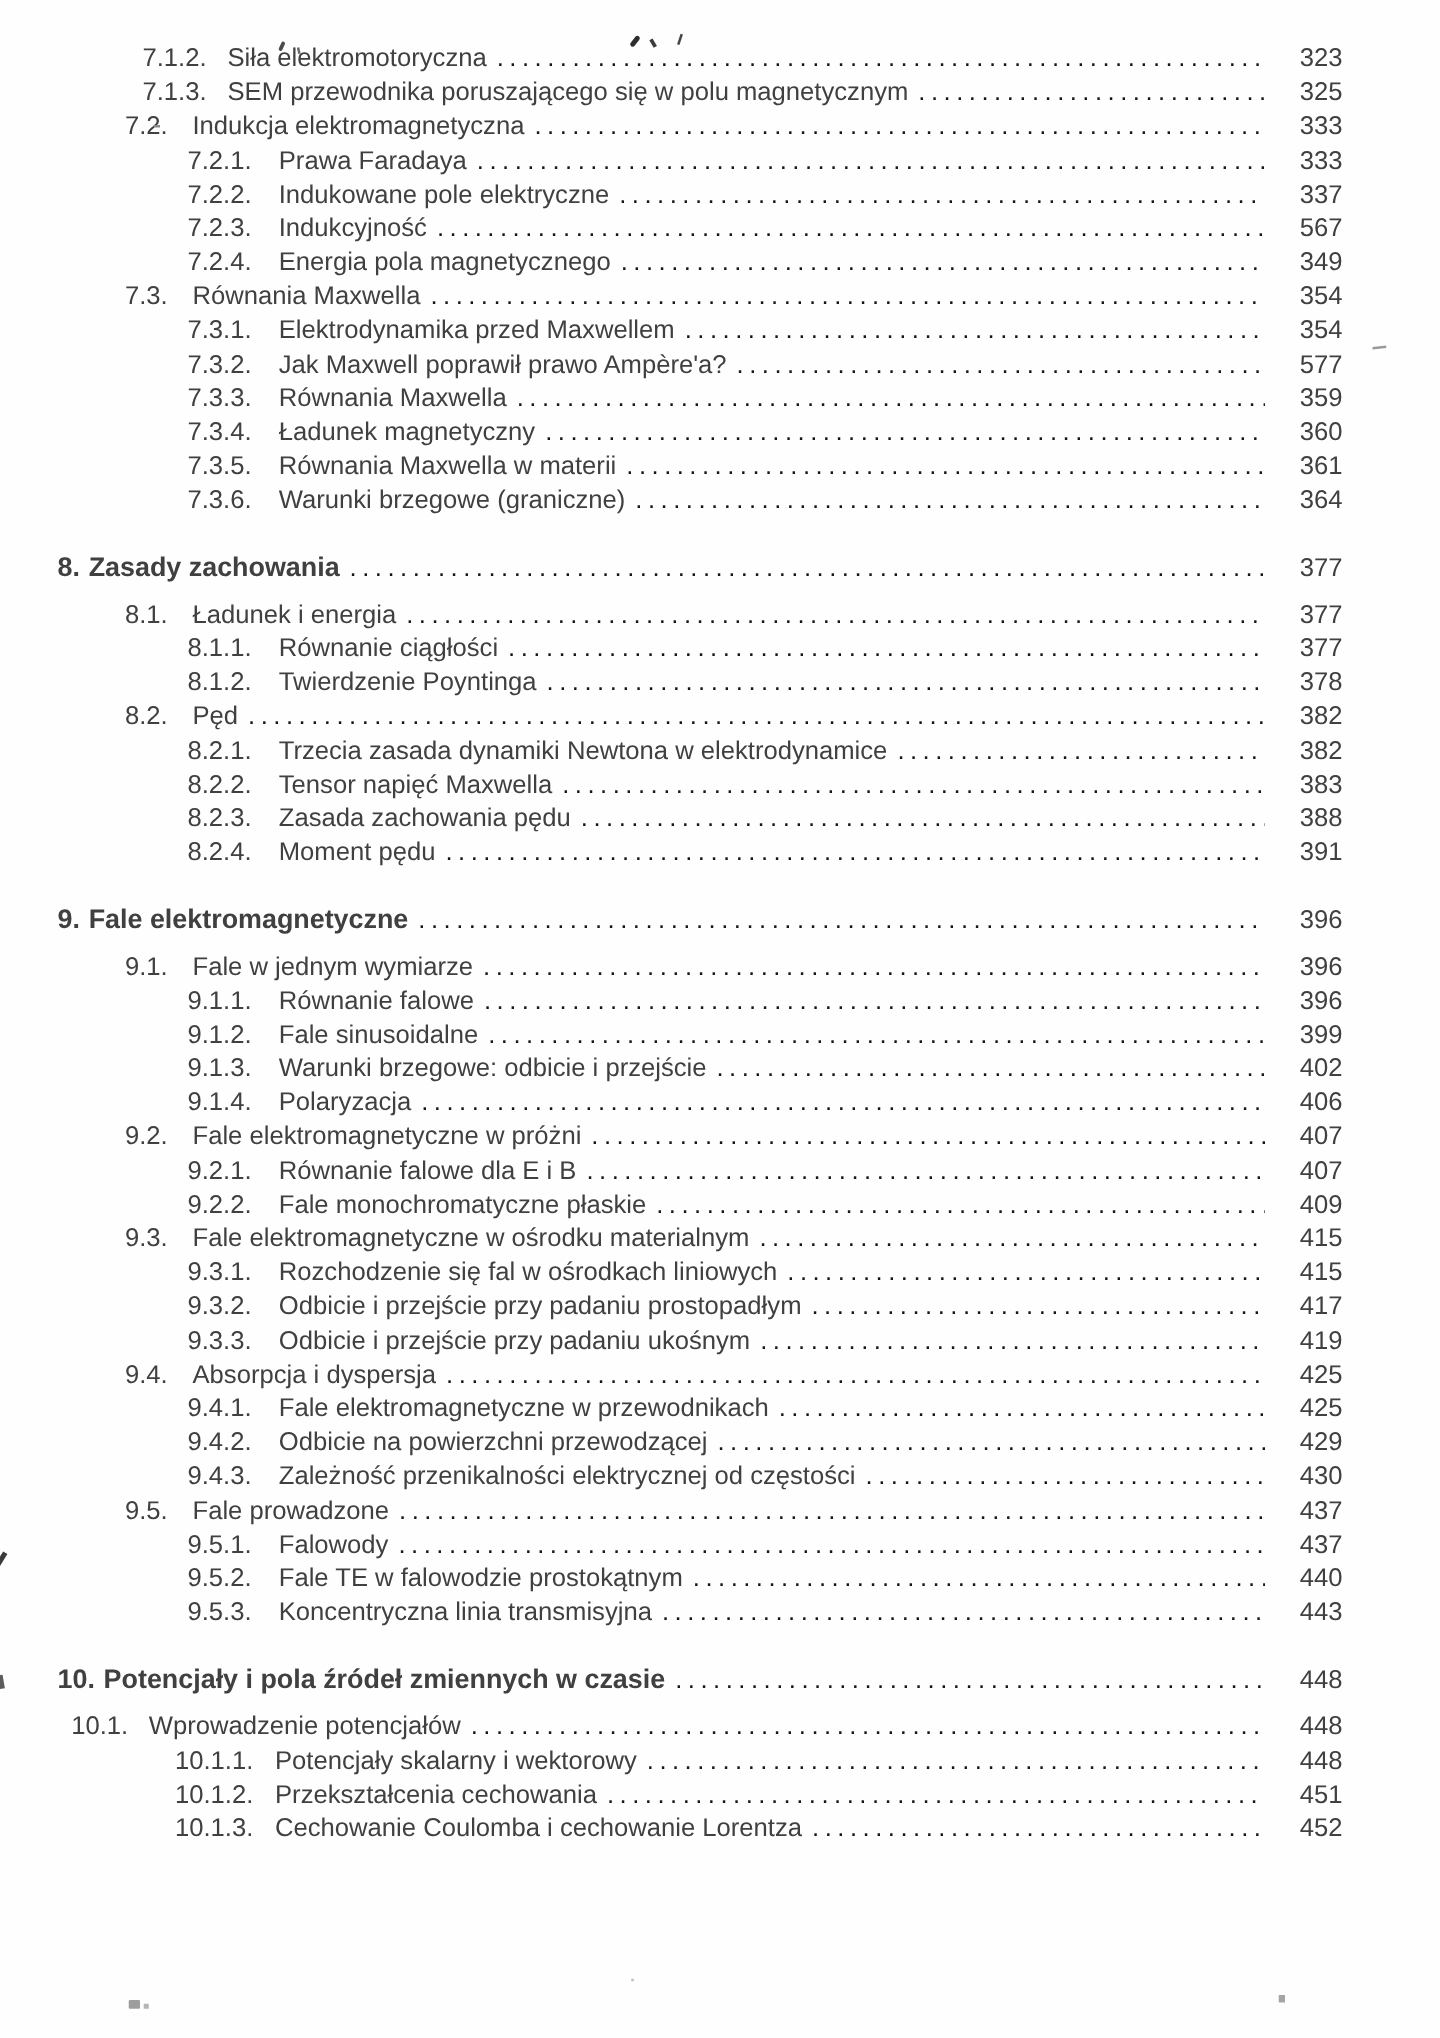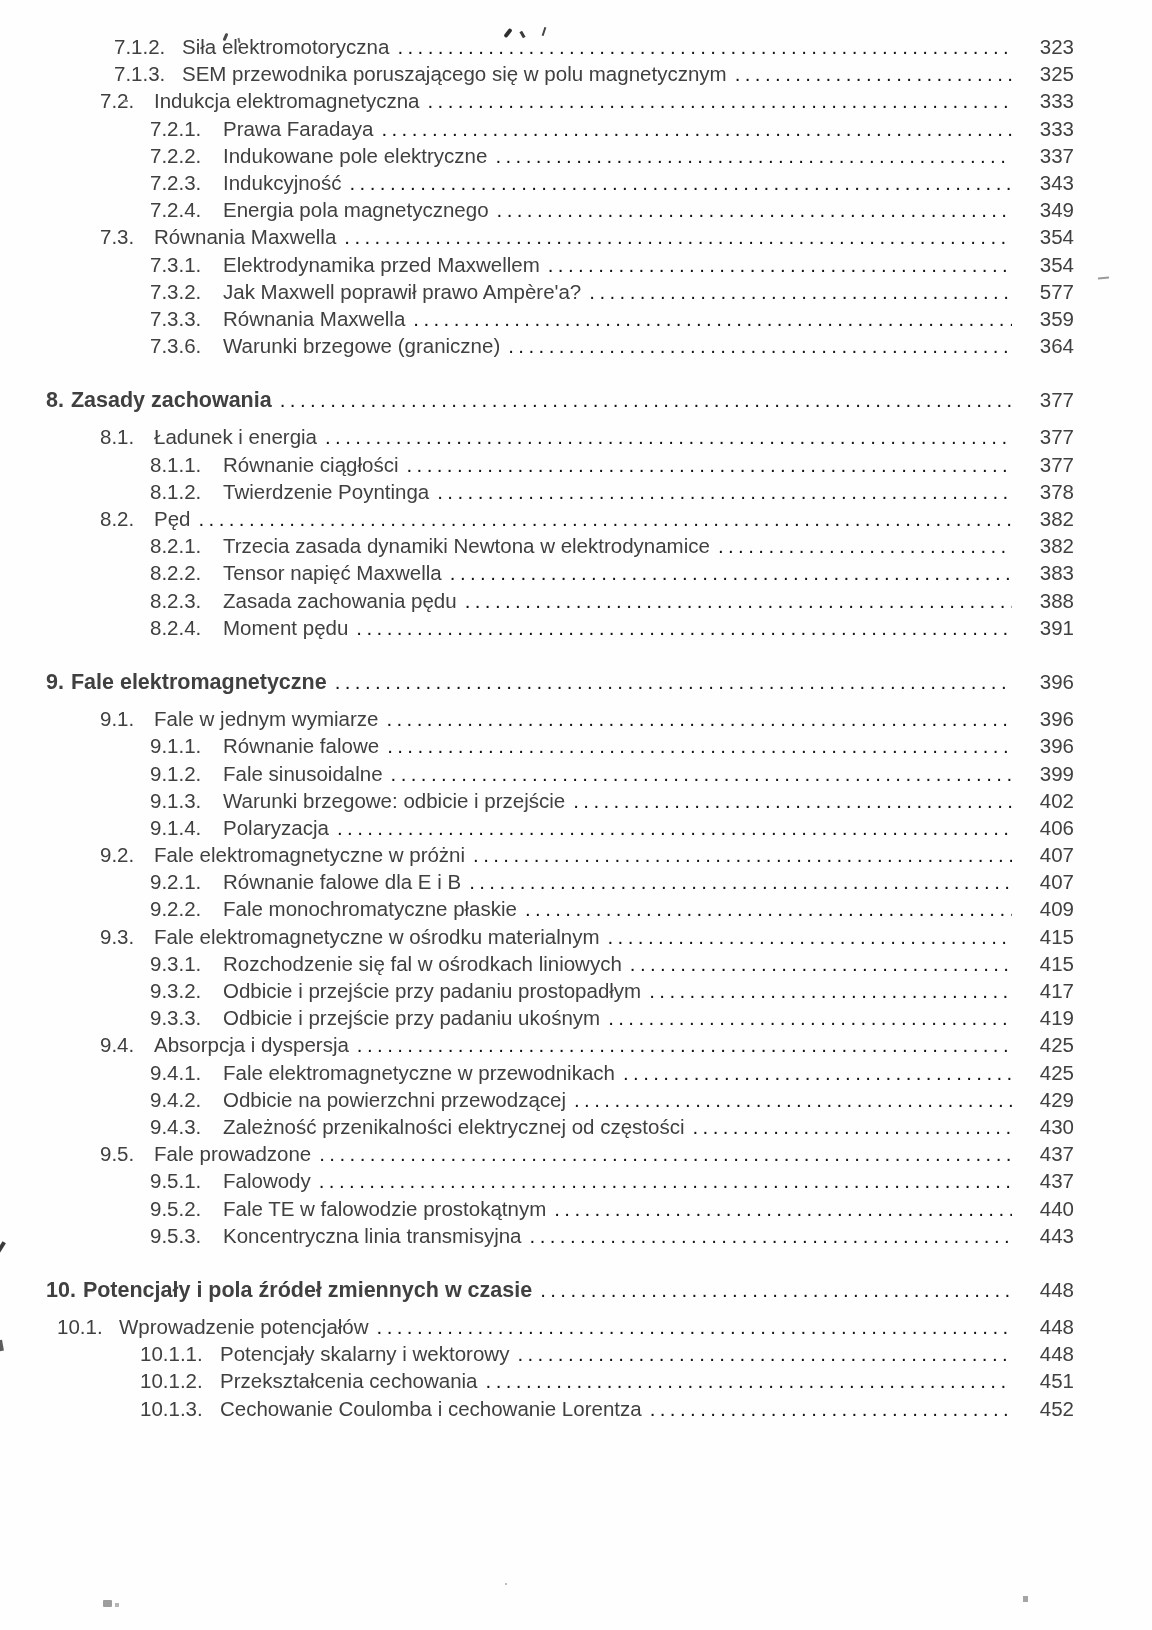--- a/index.html
+++ b/index.html
@@ -56,21 +56,21 @@
   }
   .level-chapter .num,
   .level-chapter .title { font-weight: bold; }
   .level-chapter .num   { margin-right: 7px; }
   .level-chapter .dots,
   .level-chapter .pg    { font-weight: normal; font-size: 20.5px; }
 
   .level-section    { padding-left: 100px; justify-content: center; }
   .level-section .num    { width: 54px; }
 
-  .level-subsection { padding-left: 150px; }
+  .level-subsection { padding-left: 150px; align-items: flex-end; }
   .level-subsection .num { width: 73px; }
 
   .level-sub71      { padding-left: 114px; }
   .level-sub71 .num      { width: 68px; }
 
   .level-section10  { padding-left: 57px; }
   .level-section10 .num  { width: 62px; }
 
   .level-sub10      { padding-left: 140px; justify-content: center; }
   .level-sub10 .num      { width: 80px; }
@@ -124,21 +124,21 @@
       <div class="row level-subsection">
     <span class="num">7.2.2.</span>
     <span class="title">Indukowane pole elektryczne</span>
     <span class="dots"></span>
     <span class="pg">337</span>
   </div>
       <div class="row level-subsection">
     <span class="num">7.2.3.</span>
     <span class="title">Indukcyjność</span>
     <span class="dots"></span>
-    <span class="pg">343</span>
+    <span class="pg">567</span>
   </div>
       <div class="row level-subsection">
     <span class="num">7.2.4.</span>
     <span class="title">Energia pola magnetycznego</span>
     <span class="dots"></span>
     <span class="pg">349</span>
   </div>
       <div class="row level-section">
     <span class="num">7.3.</span>
     <span class="title">Równania Maxwella</span>
@@ -155,20 +155,32 @@
     <span class="num">7.3.2.</span>
     <span class="title">Jak Maxwell poprawił prawo Ampère'a?</span>
     <span class="dots"></span>
     <span class="pg">577</span>
   </div>
       <div class="row level-subsection">
     <span class="num">7.3.3.</span>
     <span class="title">Równania Maxwella</span>
     <span class="dots"></span>
     <span class="pg">359</span>
+  </div>
+      <div class="row level-subsection">
+    <span class="num">7.3.4.</span>
+    <span class="title">Ładunek magnetyczny</span>
+    <span class="dots"></span>
+    <span class="pg">360</span>
+  </div>
+      <div class="row level-subsection">
+    <span class="num">7.3.5.</span>
+    <span class="title">Równania Maxwella w materii</span>
+    <span class="dots"></span>
+    <span class="pg">361</span>
   </div>
       <div class="row level-subsection">
     <span class="num">7.3.6.</span>
     <span class="title">Warunki brzegowe (graniczne)</span>
     <span class="dots"></span>
     <span class="pg">364</span>
   </div>
       <div class="row level-chapter">
     <span class="num">8.</span>
     <span class="title">Zasady zachowania</span>

